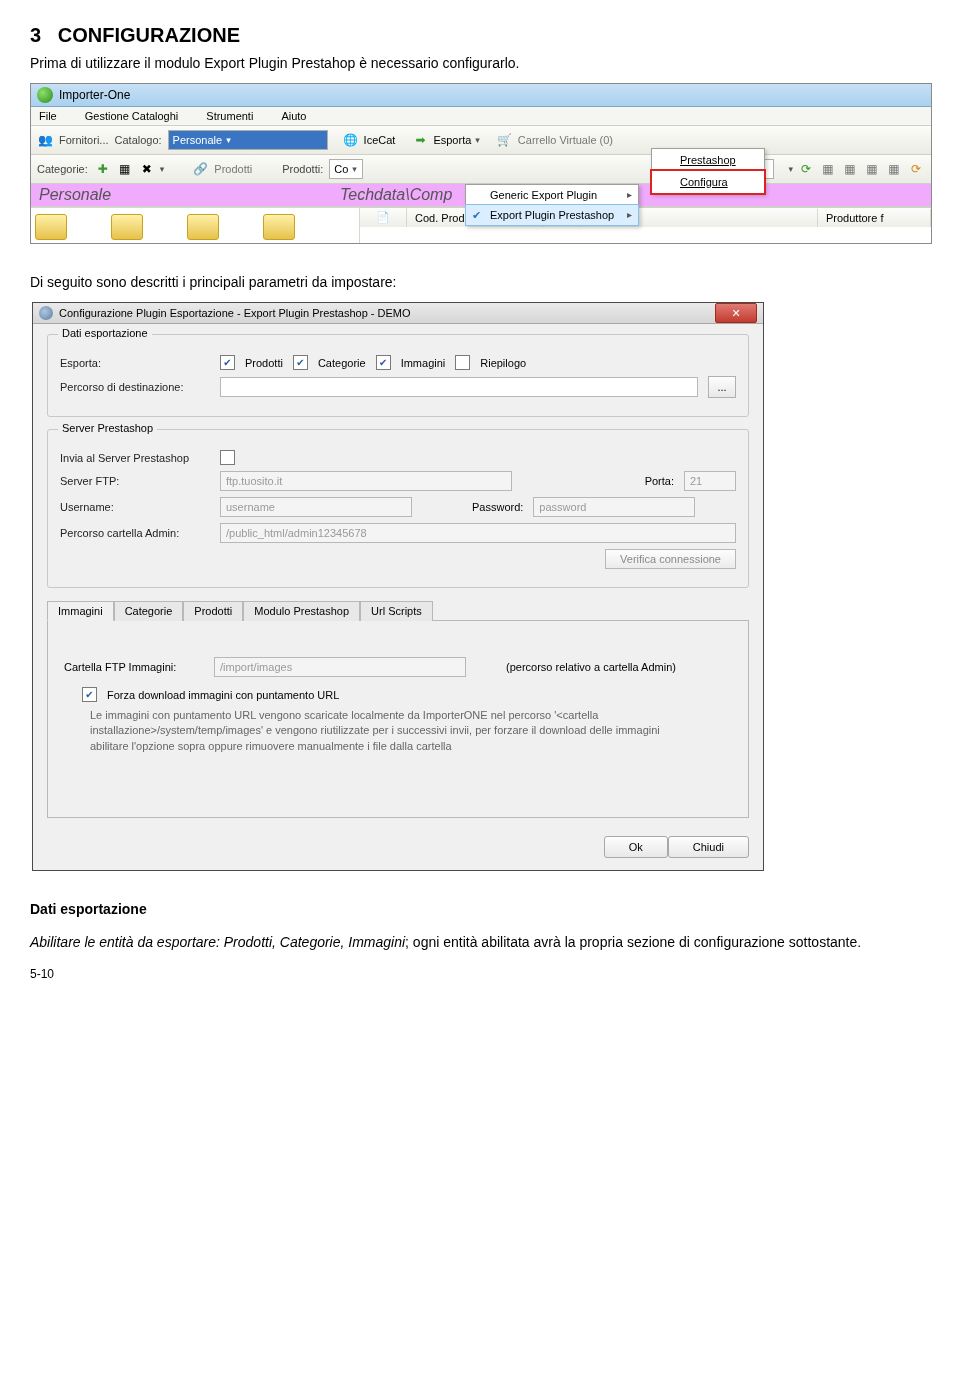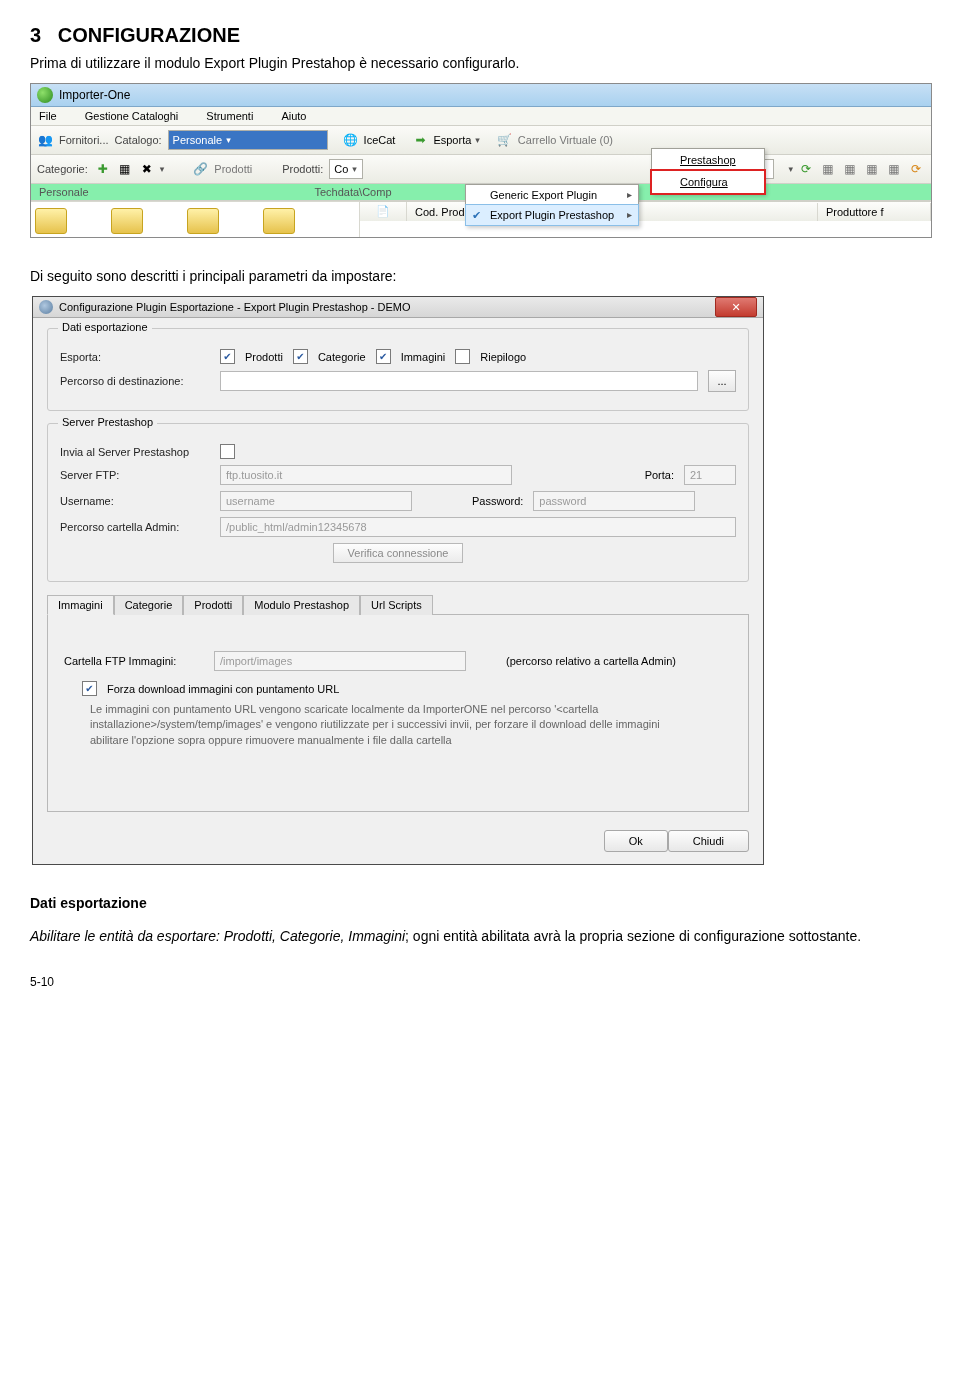--- a/index.html
+++ b/index.html
@@ -142,25 +142,26 @@
     position: relative;
   }
   .folder-ico {
     width: 30px; height: 24px;
     background: linear-gradient(#fff1a8, #e6c24c);
     border: 1px solid #c7a420;
     border-radius: 3px;
     display: inline-block;
   }
   .crumb-row {
-    background: #86efac;
+    background: #f0abfc;
     padding: 2px 8px;
     border-bottom: 1px solid #d0d0c8;
-    font-size: 11px;
+    font-size: 16px;
     color: #555;
+    font-style: italic;
   }
   .hdr-row {
     background: linear-gradient(#fdfdfb,#edeee7);
     display: flex;
     align-items: center;
     border-top: 1px solid #d0d0c8;
     font-size: 11px;
   }
   .hdr-cell {
     border-right: 1px solid #d8d8d0;
@@ -299,21 +300,21 @@
     font-style: normal;
     margin: 30px 0 6px 0;
   }
   .body-para {
     font-size: 14px;
     line-height: 1.6;
   }
   em.srcitalic { font-style: italic; }
   .pagenum {
     font-size: 12px;
-    margin-top: 28px;
+    margin-top: 14px;
   }
 </style>
 </head>
 <body>
 
 <h2>
   <span>3</span>&nbsp;&nbsp;&nbsp;<span>CONFIGURAZIONE</span>
 </h2>
 <p class="intro">Prima di utilizzare il modulo Export Plugin Prestahop è necessario configurarlo.</p>
 
@@ -454,21 +455,21 @@
         <div class="flabel">Username:</div>
         <div class="txtfield disabled" style="width:180px;">username</div>
         <div style="width:40px;"></div>
         <span>Password:</span>
         <div class="txtfield disabled" style="width:150px;">password</div>
       </div>
       <div class="frow">
         <div class="flabel">Percorso cartella Admin:</div>
         <div class="txtfield disabled" style="flex:1;">/public_html/admin12345678</div>
       </div>
-      <div class="frow" style="justify-content:center;">
+      <div class="frow" style="justify-content:flex-end;">
         <div class="verify-btn">Verifica connessione</div>
       </div>
     </div>
 
     <div class="tabstrip">
       <div class="tab active">Immagini</div>
       <div class="tab">Categorie</div>
       <div class="tab">Prodotti</div>
       <div class="tab">Modulo Prestashop</div>
       <div class="tab">Url Scripts</div>

